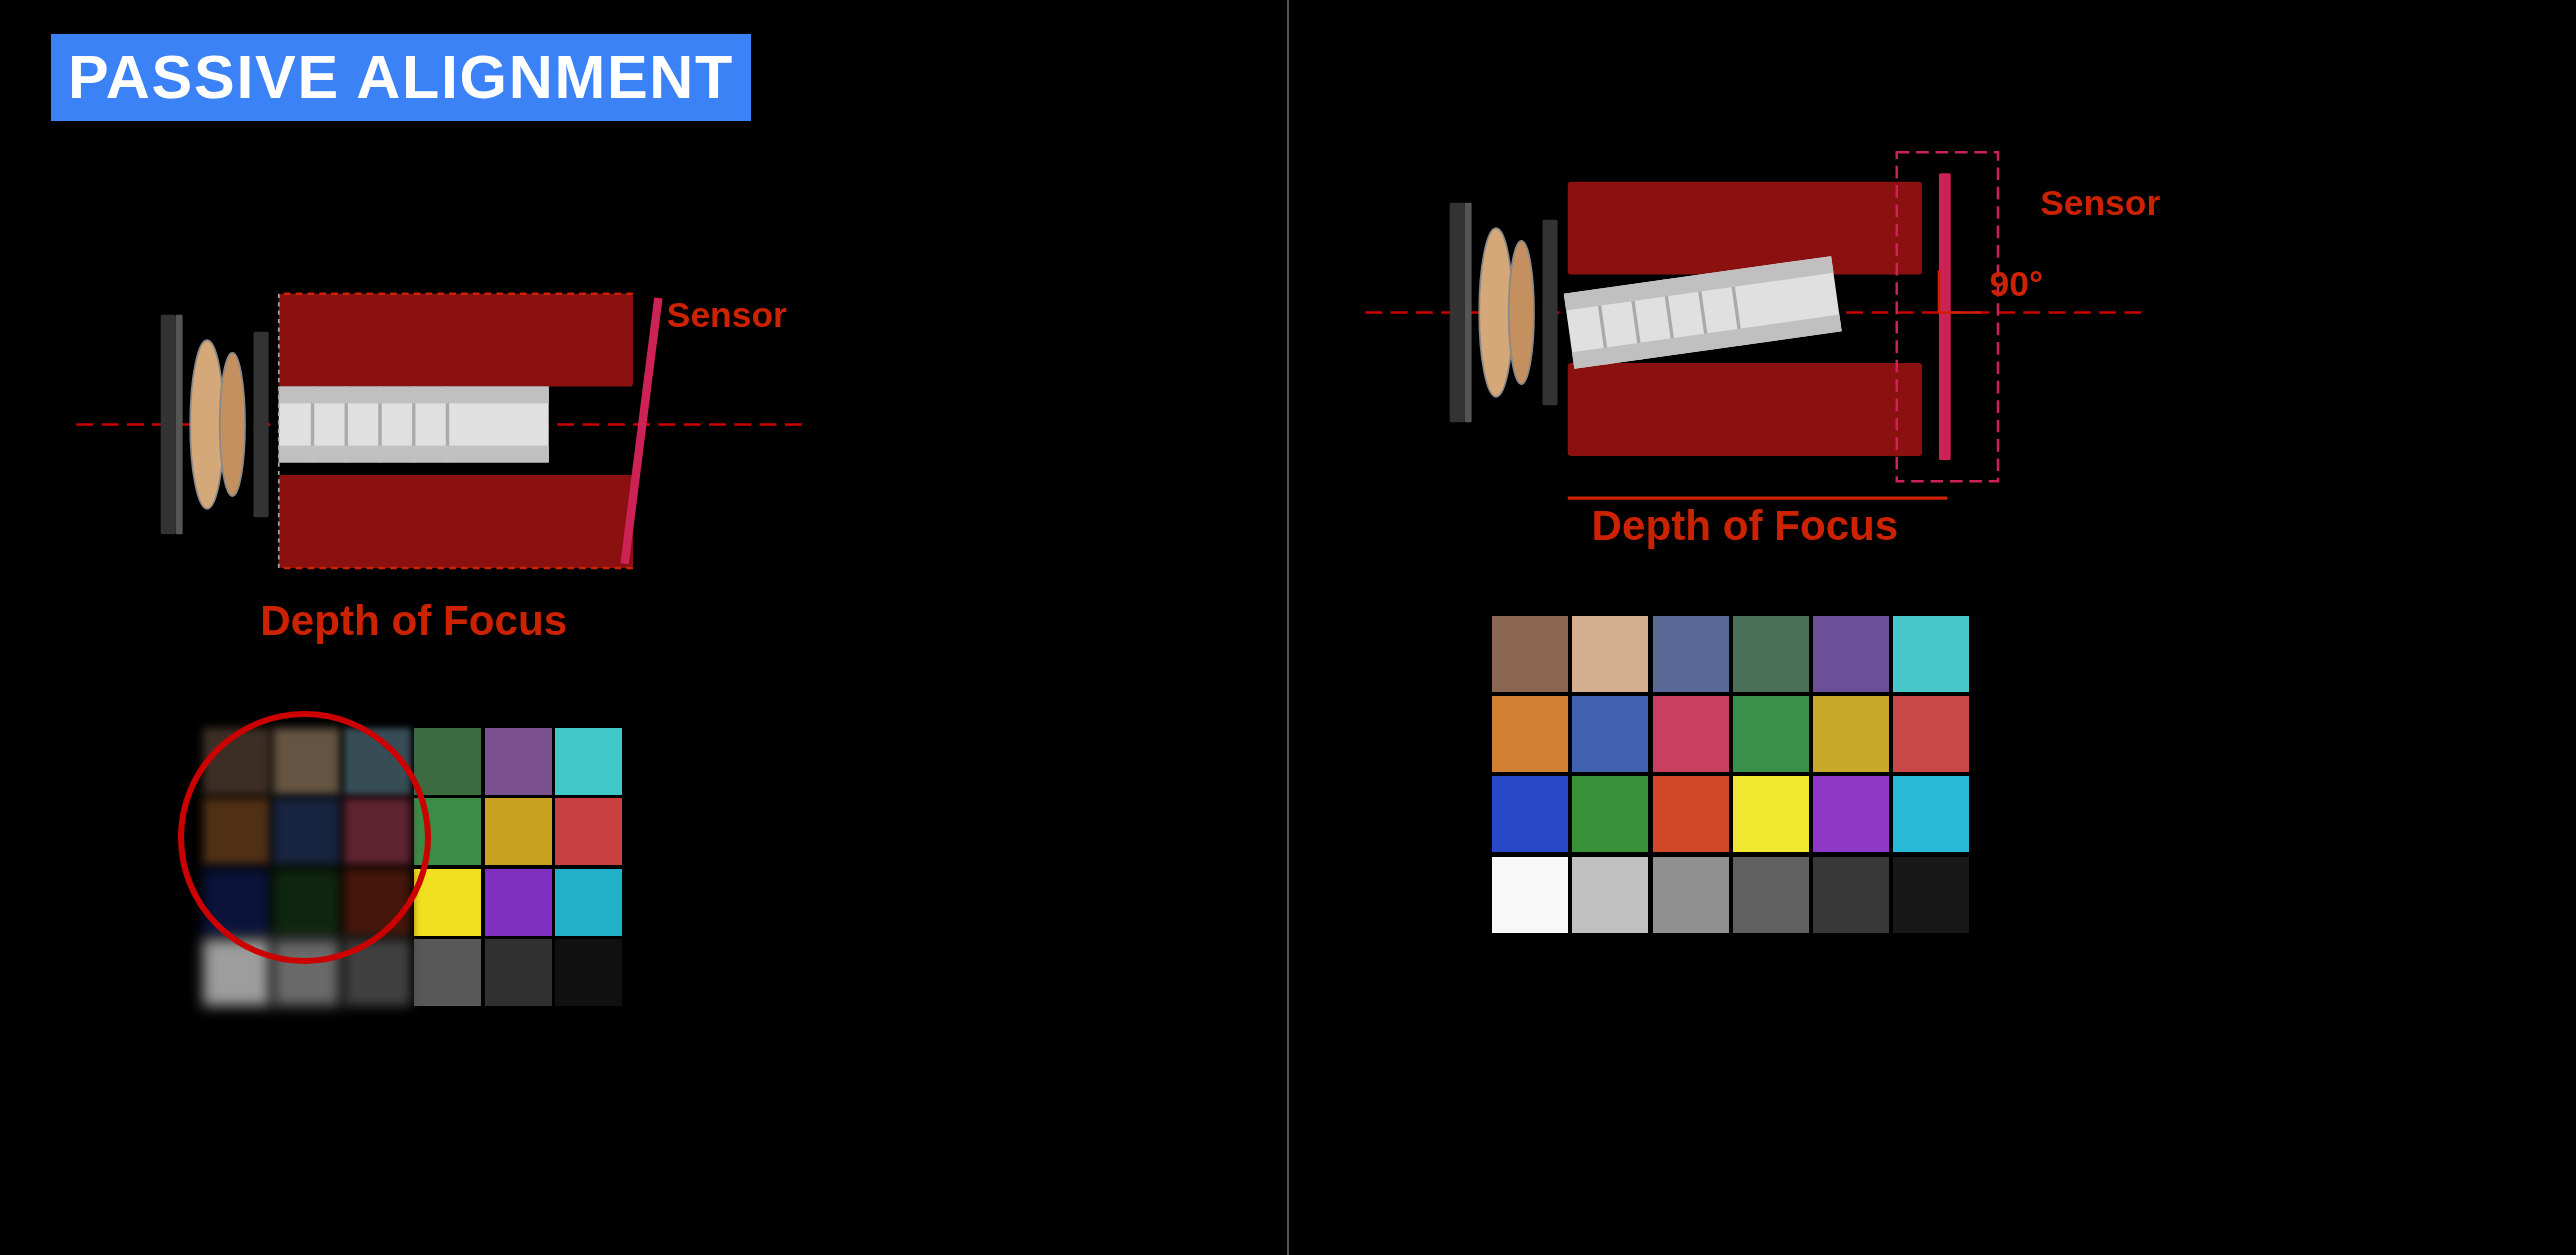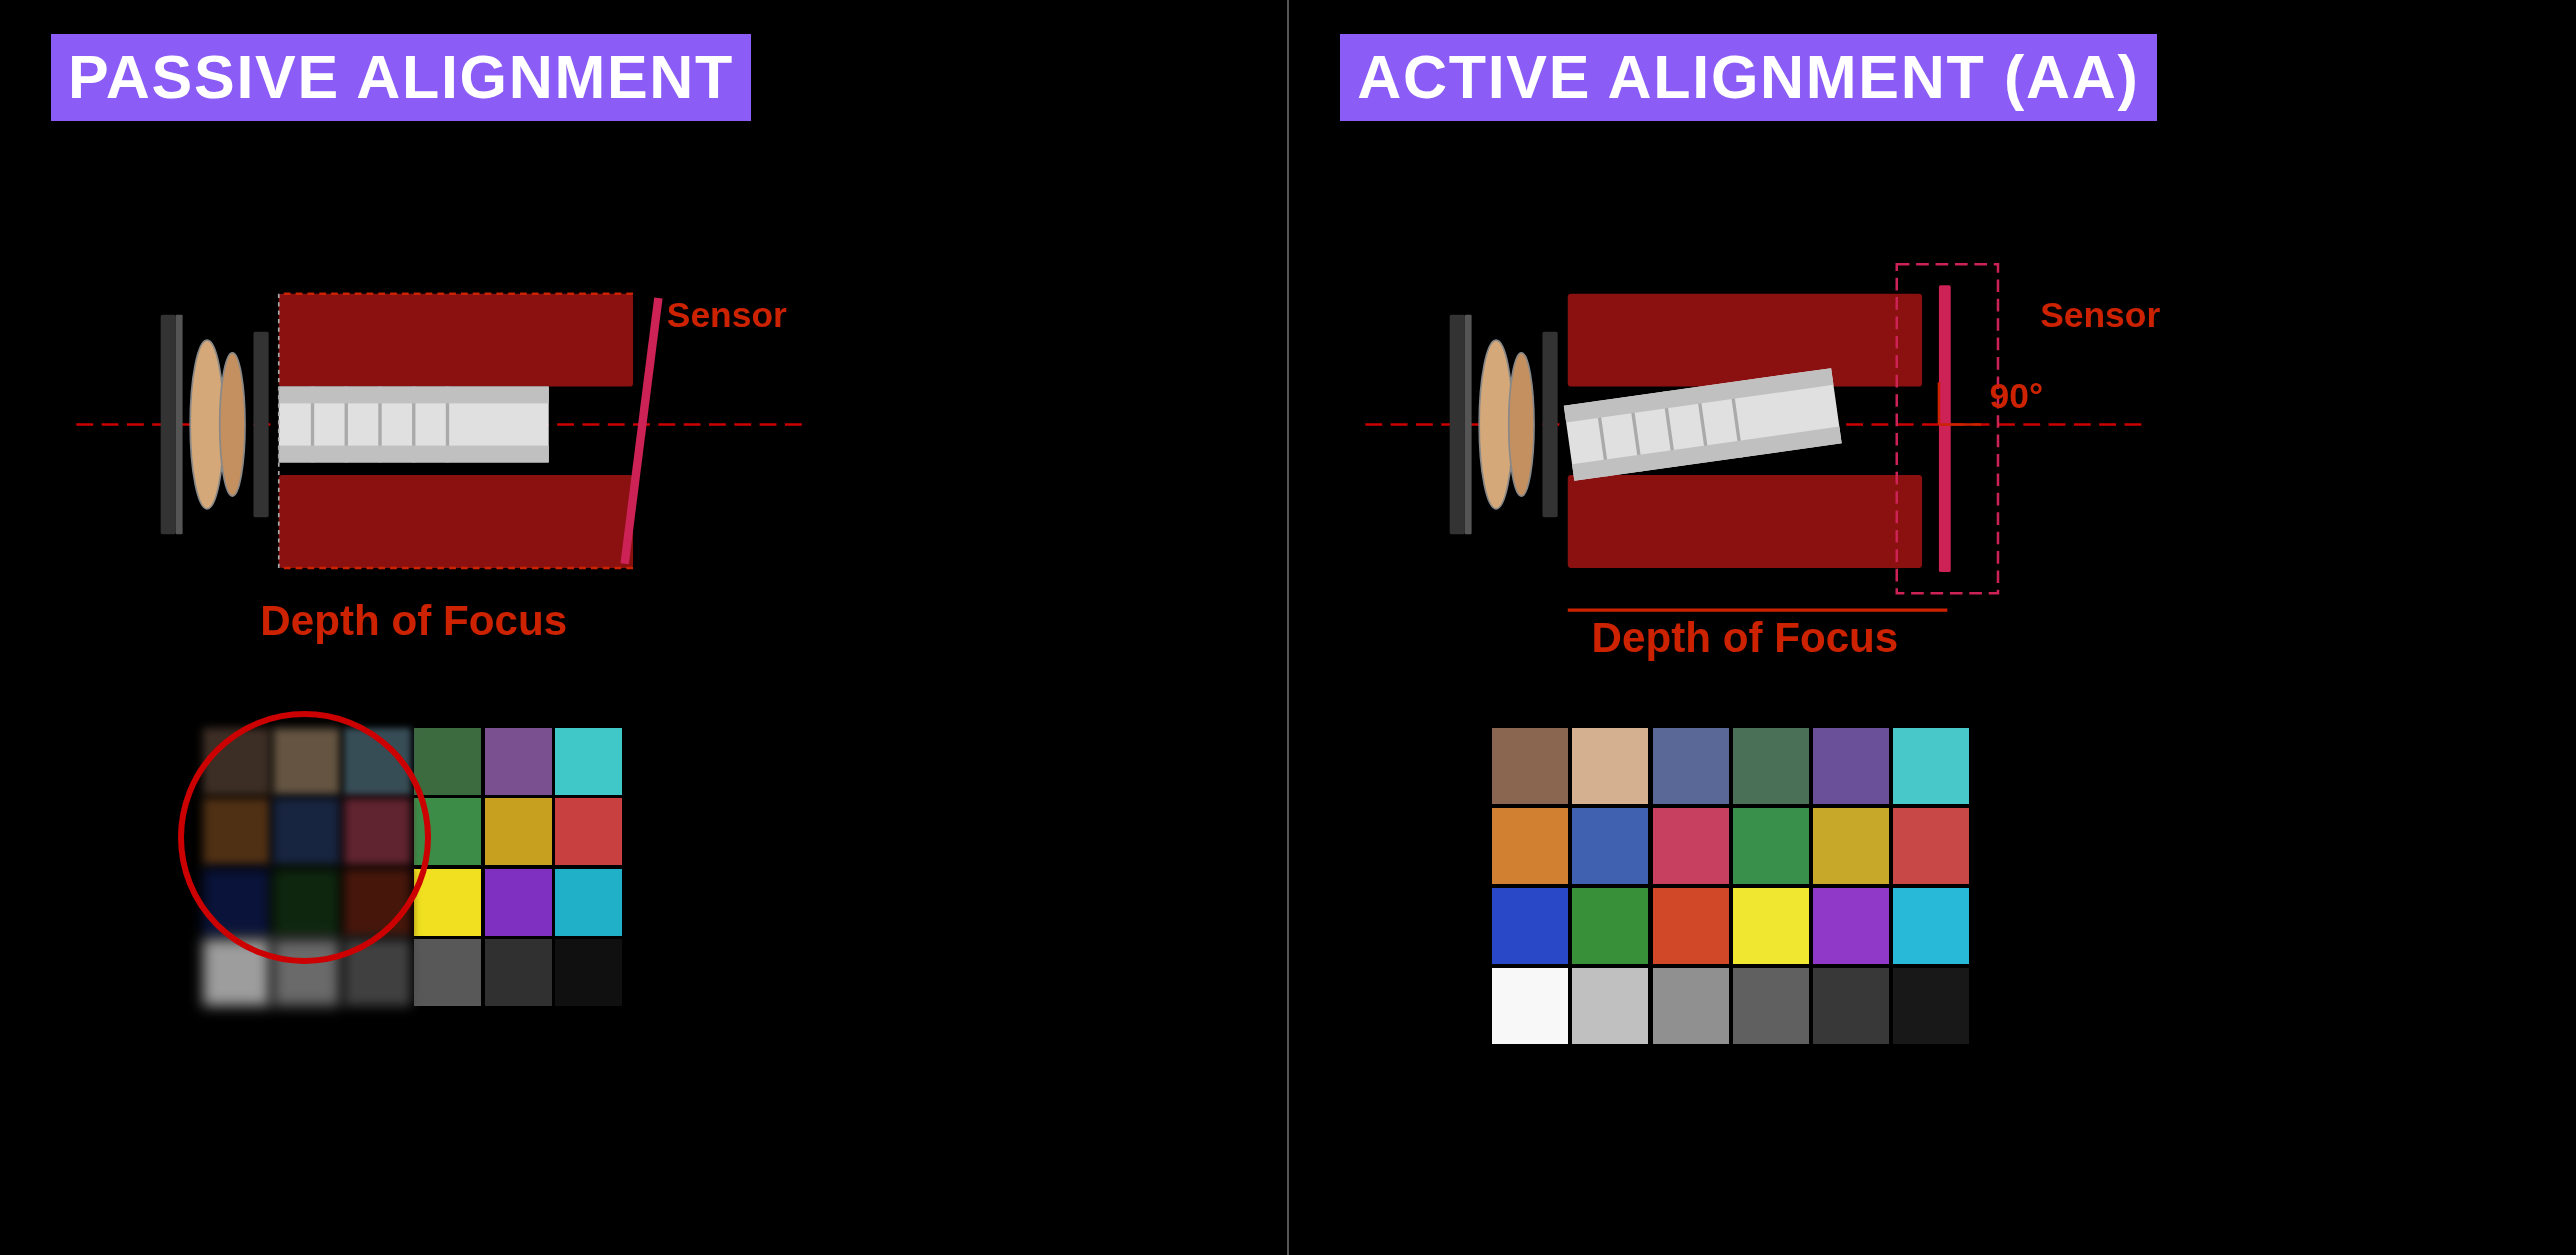--- a/index.html
+++ b/index.html
@@ -29,21 +29,21 @@
       width: 2.5px;
       background: #555;
       height: 100%;
       flex-shrink: 0;
     }
 
     .panel-title {
       font-size: 61px;
       font-weight: 900;
       color: #fff;
-      background: #8b5cf6;
+      background: #3b82f6;
       display: inline-block;
       padding: 8.4px 17px;
       letter-spacing: 1.7px;
       margin-bottom: 25px;
     }
 
     
     .diagram-area {
       position: relative;
       width: 100%;
@@ -161,21 +161,20 @@
           <div style="width:67px;height:67px;background:#101010;"></div>
         </div>
       </div>
     </div>
 
   </div>
 
   <div class="divider"></div>
 
   <div class="right-panel">
-    <div class="panel-title">ACTIVE ALIGNMENT (AA)</div>
 
     
     <div class="diagram-area">
       <svg viewBox="0 0 1400 620" width="1181" height="523">
 
         <line x1="30" y1="310" x2="950" y2="310" stroke="#cc0000" stroke-width="3" stroke-dasharray="20,10"></line>
 
         <rect x="130" y="180" width="18" height="260" fill="#333" rx="2"></rect>
         <rect x="148" y="180" width="8" height="260" fill="#555" rx="1"></rect>
 

